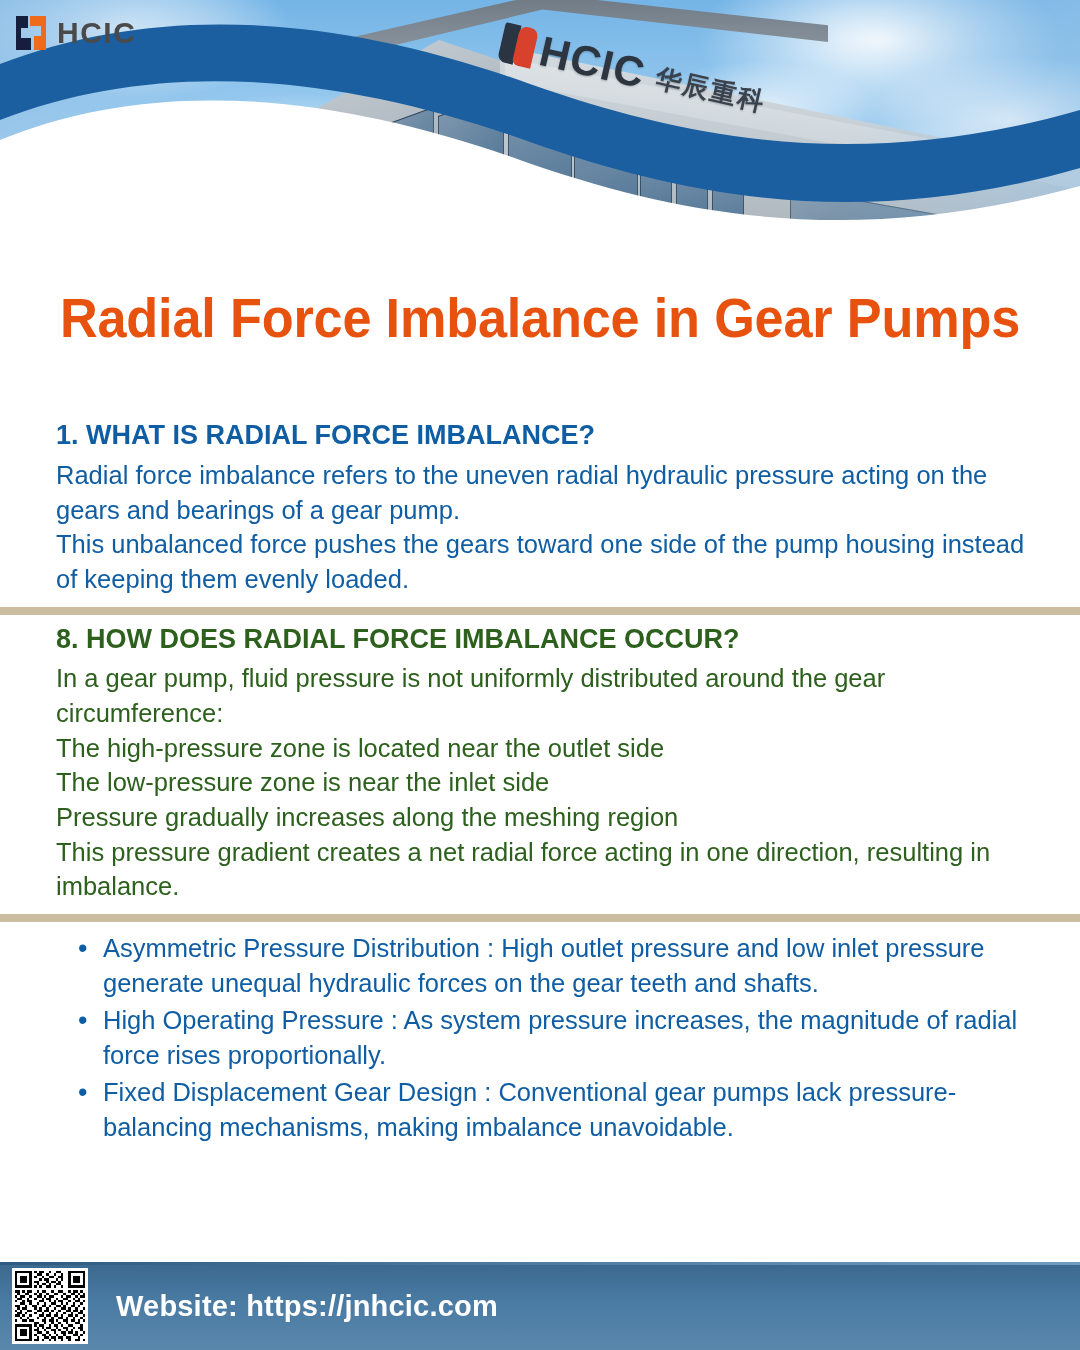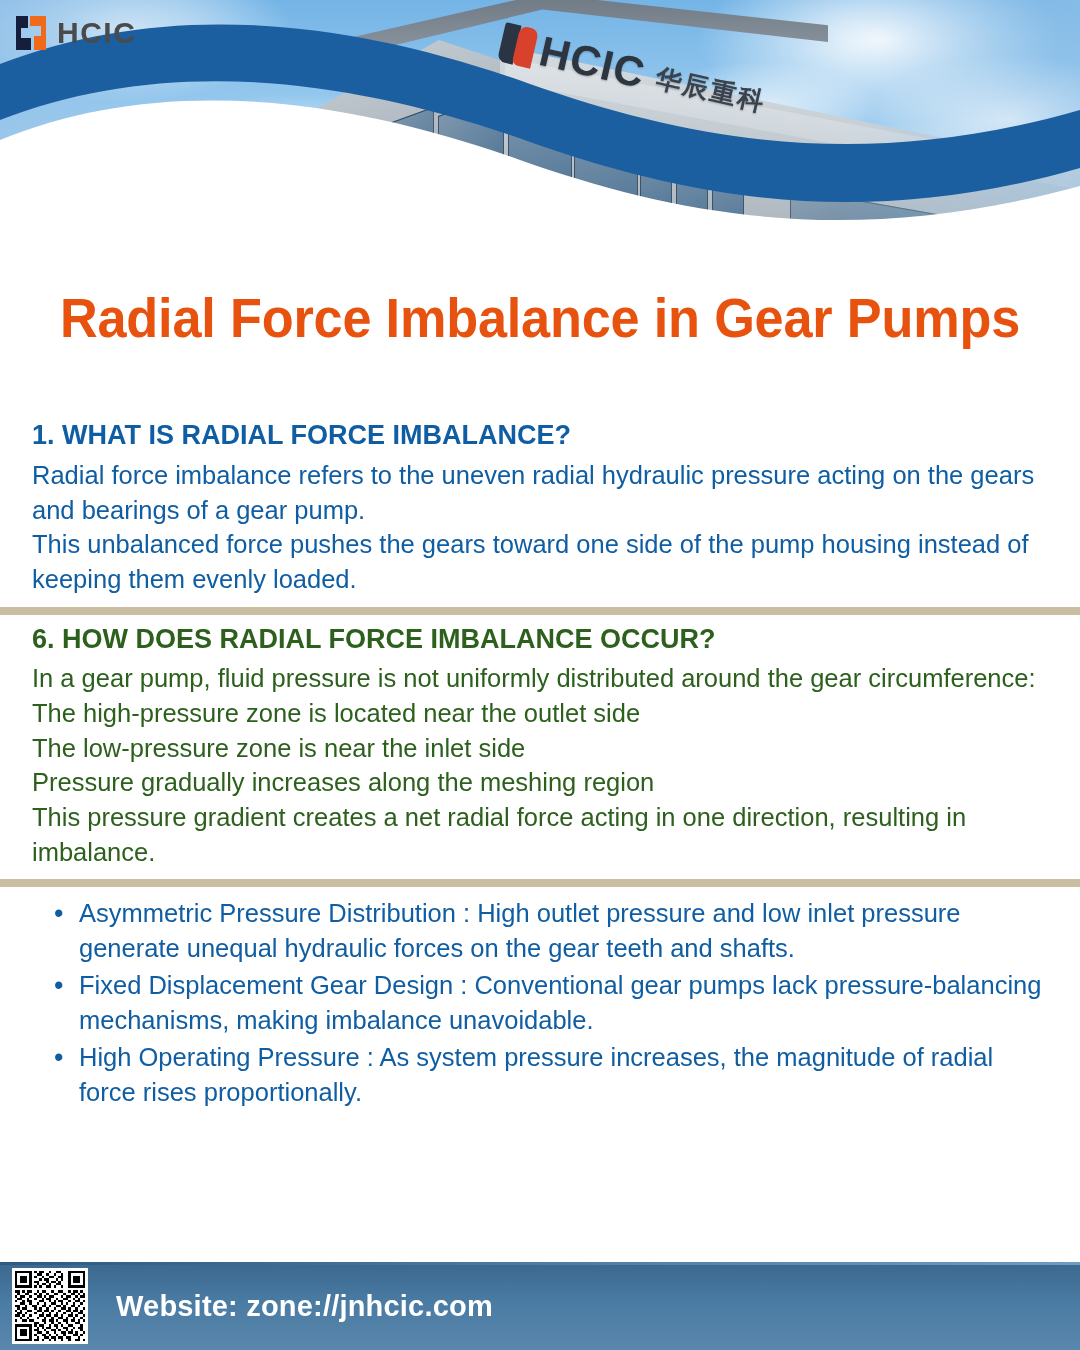--- a/index.html
+++ b/index.html
@@ -163,21 +163,21 @@
     font-family: "Liberation Sans Narrow", "Liberation Sans", sans-serif;
     transform: scaleX(0.95);
   }
 
   
   .content {
     position: absolute;
     left: 0; top: 420px;
     width: 1080px;
   }
-  .section { padding: 0 32px; }
+  .section { padding: 0 32px; margin-left: 24px; }
   .sec-h {
     font-size: 27px;
     font-weight: 700;
     line-height: 1.18;
     margin: 0 0 6px 0;
   }
   .sec-p {
     font-size: 25.5px;
     line-height: 1.36;
     margin: 0;
@@ -301,35 +301,35 @@
 
   <div class="section">
     <h2 class="sec-h blue">1. WHAT IS RADIAL FORCE IMBALANCE?</h2>
     <p class="sec-p blue" style="white-space:pre-line">Radial force imbalance refers to the uneven radial hydraulic pressure acting on the gears and bearings of a gear pump.
 This unbalanced force pushes the gears toward one side of the pump housing instead of keeping them evenly loaded.</p>
   </div>
 
   <div class="divider"></div>
 
   <div class="section">
-    <h2 class="sec-h green">6. HOW DOES RADIAL FORCE IMBALANCE OCCUR?</h2>
+    <h2 class="sec-h green">8. HOW DOES RADIAL FORCE IMBALANCE OCCUR?</h2>
     <p class="sec-p green" style="white-space:pre-line">In a gear pump, fluid pressure is not uniformly distributed around the gear circumference:
 The high-pressure zone is located near the outlet side
 The low-pressure zone is near the inlet side
 Pressure gradually increases along the meshing region
 This pressure gradient creates a net radial force acting in one direction, resulting in imbalance.</p>
   </div>
 
   <div class="divider"></div>
 
   <div class="section">
     <ul class="bullets" id="causes-list">
         <li><b>Asymmetric Pressure Distribution</b><span> : </span><span>High outlet pressure and low inlet pressure generate unequal hydraulic forces on the gear teeth and shafts.</span></li>
+        <li><b>High Operating Pressure</b><span> : </span><span>As system pressure increases, the magnitude of radial force rises proportionally.</span></li>
         <li><b>Fixed Displacement Gear Design</b><span> : </span><span>Conventional gear pumps lack pressure-balancing mechanisms, making imbalance unavoidable.</span></li>
-        <li><b>High Operating Pressure</b><span> : </span><span>As system pressure increases, the magnitude of radial force rises proportionally.</span></li>
       </ul>
   </div>
 
 </div>
 
 <div class="footer">
   <div class="footer-top-line"></div>
   <div class="qr">
     <svg width="70" height="70" viewBox="0 0 29 29" shape-rendering="crispEdges">
       <rect width="29" height="29" fill="#fff"></rect>
@@ -554,14 +554,14 @@
           <rect x="11" y="28" width="1" height="1"></rect>
           <rect x="14" y="28" width="1" height="1"></rect>
           <rect x="16" y="28" width="1" height="1"></rect>
           <rect x="19" y="28" width="1" height="1"></rect>
           <rect x="22" y="28" width="1" height="1"></rect>
           <rect x="25" y="28" width="2" height="1"></rect>
           <rect x="28" y="28" width="1" height="1"></rect>
       </g>
     </svg>
   </div>
-  <div class="footer-text">Website: zone://jnhcic.com</div>
+  <div class="footer-text">Website: https://jnhcic.com</div>
 </div>
 
 </body></html>

